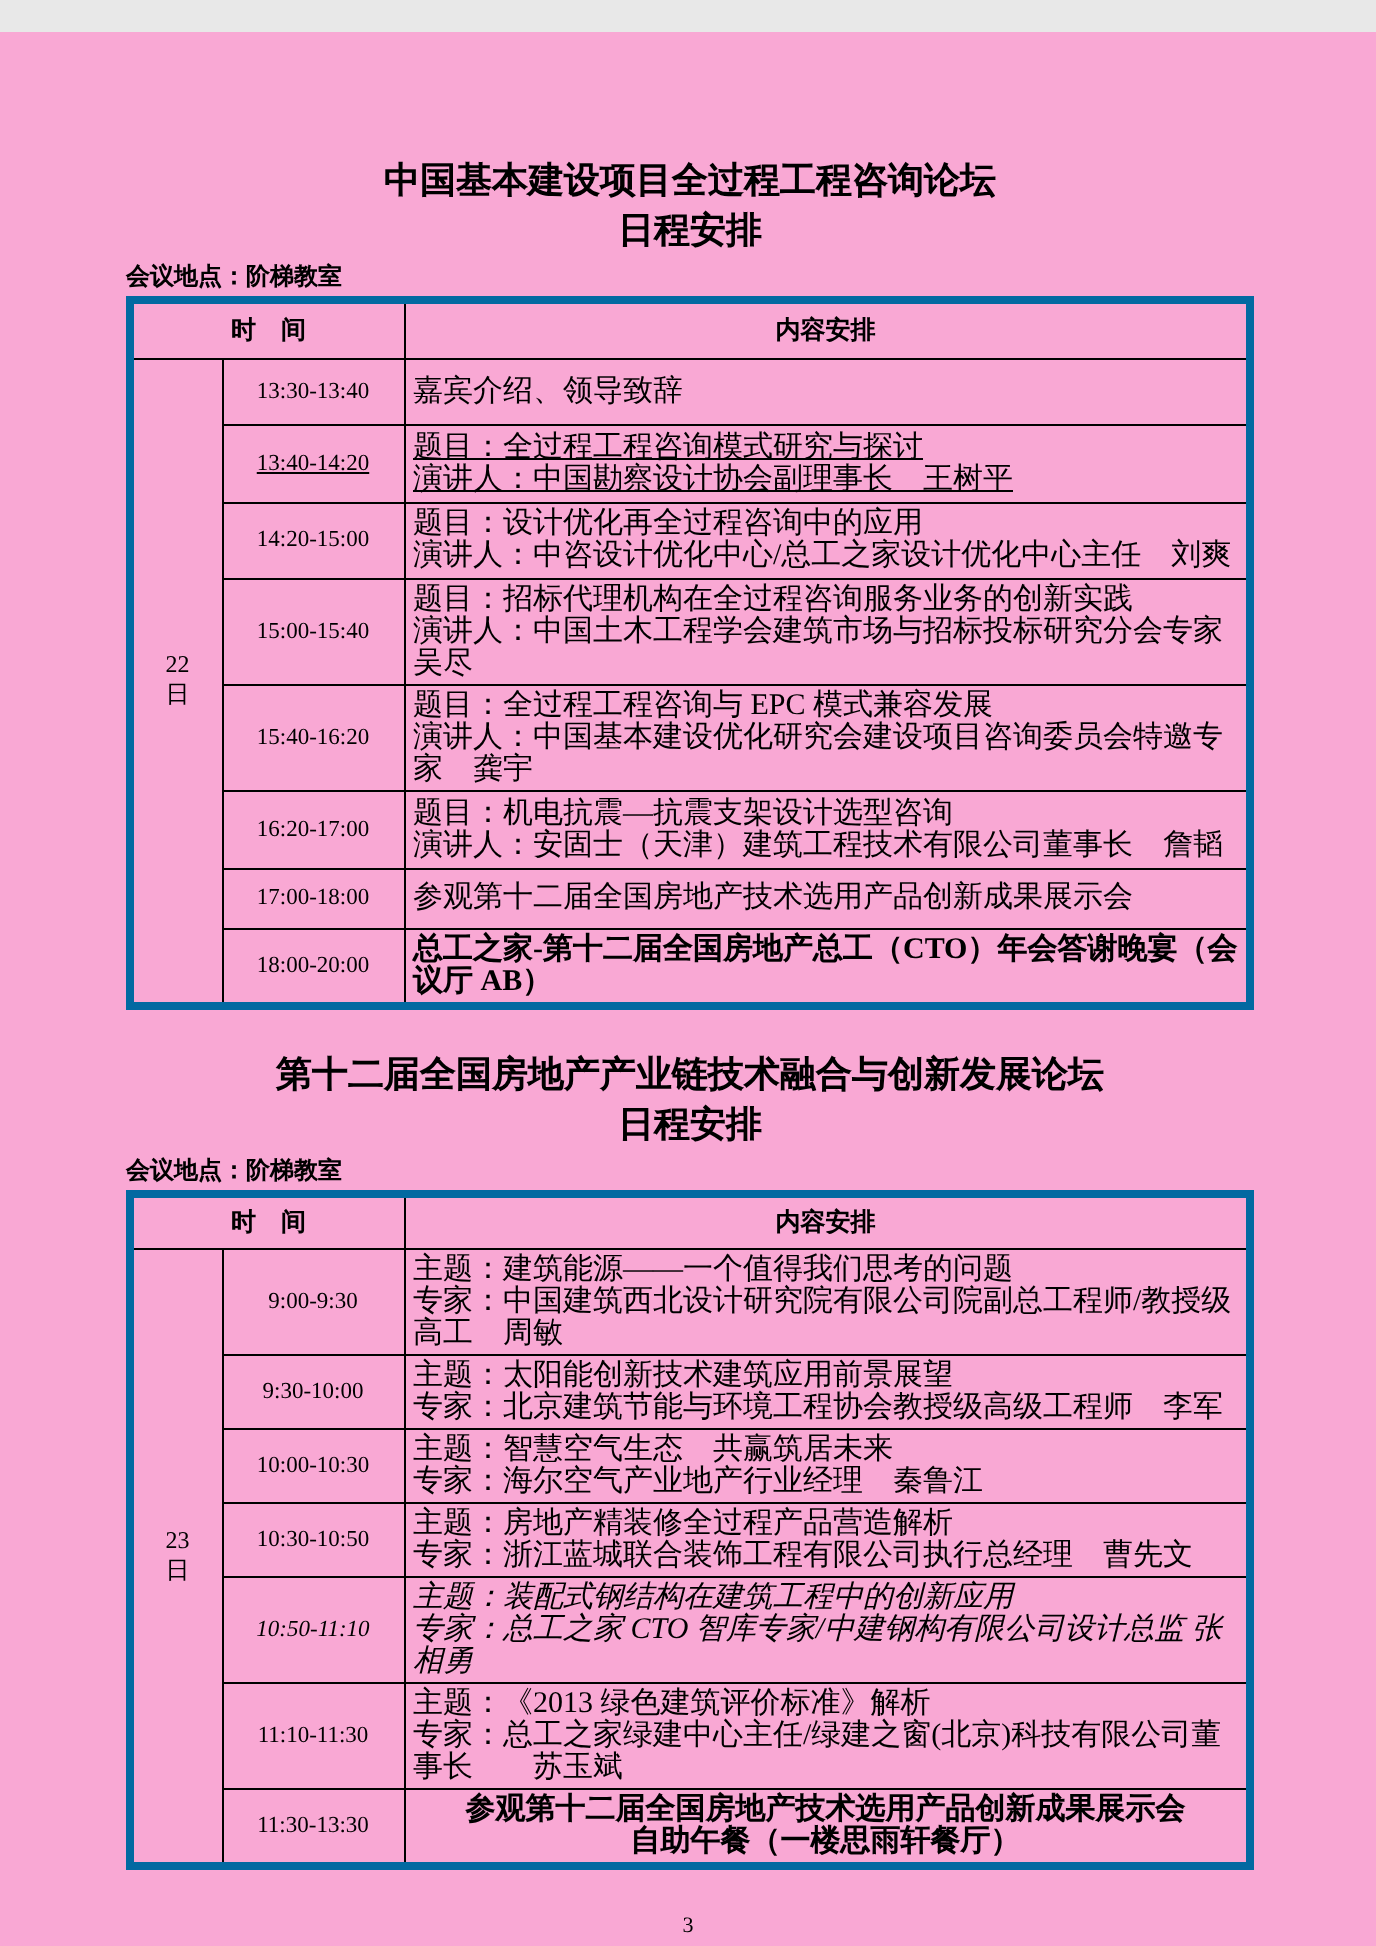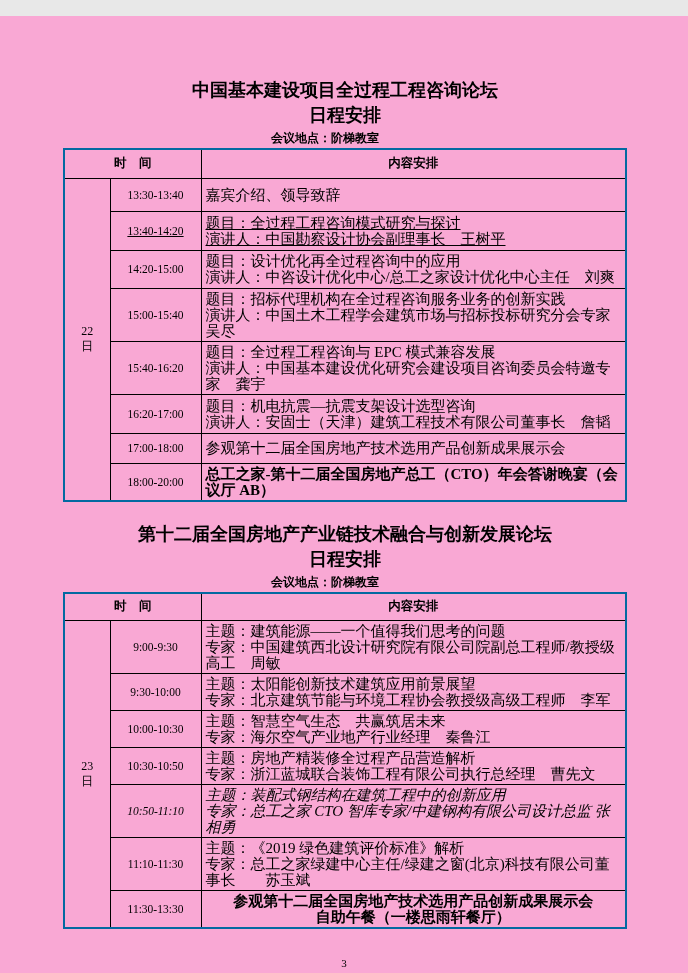--- a/index.html
+++ b/index.html
@@ -17,34 +17,34 @@
   .section2 { margin-top:20px; }
 
   .forum-title {
     text-align:center;
     font-family:"Liberation Sans","DejaVu Sans",sans-serif;
     font-weight:bold;
     font-size:18px;
     line-height:25px;
   }
   .venue {
-    text-align:center;
+    text-align:left;
     padding-right:40px;
     font-family:"Liberation Sans","DejaVu Sans",sans-serif;
     font-weight:bold;
     font-size:12px;
     line-height:14px;
     margin:3px 0 3px 0;
   }
 
   table.schedule {
     width:100%;
     border-collapse:collapse;
     table-layout:fixed;
-    border:2px solid #0369a1;
+    border:4px solid #0369a1;
   }
   table.schedule th, table.schedule td {
     border:1px solid #000;
     vertical-align:middle;
     overflow:hidden;
   }
   table.schedule th {
     font-family:"Liberation Sans","DejaVu Sans",sans-serif;
     font-weight:bold;
     font-size:12.5px;
@@ -237,21 +237,21 @@
             <tr>
               <td class="time-cell">10:50-11:10</td>
               <td class="content-cell">
                 <div>主题：装配式钢结构在建筑工程中的创新应用</div>
                 <div>专家：总工之家 CTO 智库专家/中建钢构有限公司设计总监 张相勇</div>
               </td>
             </tr>
             <tr>
               <td class="time-cell">11:10-11:30</td>
               <td class="content-cell">
-                <div>主题：《2019 绿色建筑评价标准》解析</div>
+                <div>主题：《2013 绿色建筑评价标准》解析</div>
                 <div>专家：总工之家绿建中心主任/绿建之窗(北京)科技有限公司董事长　　苏玉斌</div>
               </td>
             </tr>
             <tr>
               <td class="time-cell">11:30-13:30</td>
               <td class="content-cell bold center">
                 <div>参观第十二届全国房地产技术选用产品创新成果展示会</div>
                 <div>自助午餐（一楼思雨轩餐厅）</div>
               </td>
             </tr>

